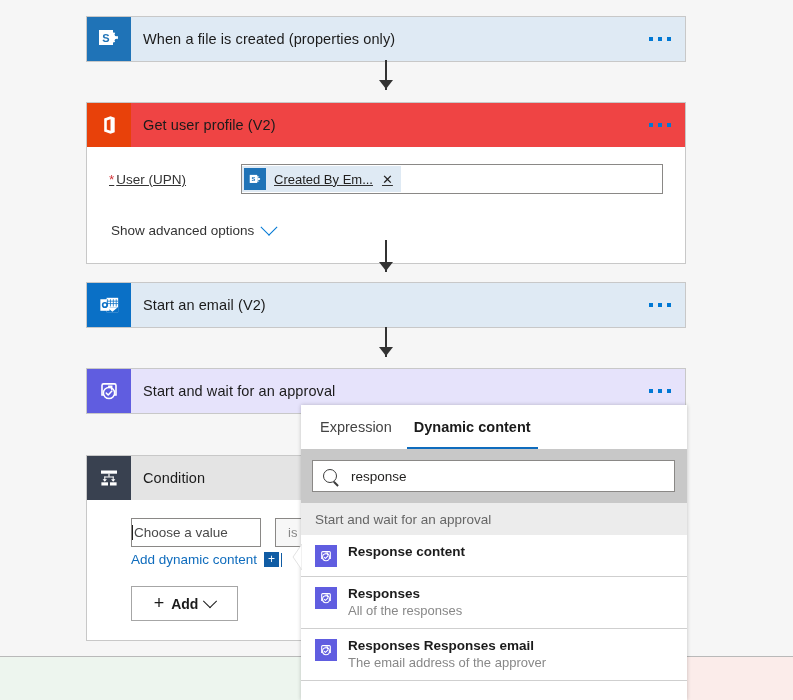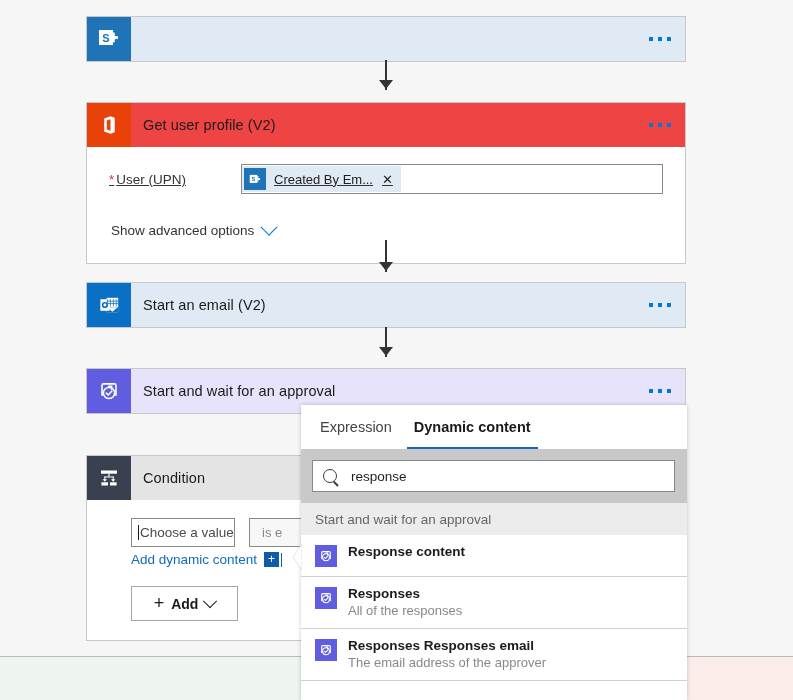--- a/index.html
+++ b/index.html
@@ -158,27 +158,27 @@
   #condition-card {
     left: 86px;
     top: 455px;
     width: 600px;
     border: 1px solid #c8c8c8;
     background: #ffffff;
   }
   .cond-body { padding: 18px 0 0 0; position: relative; height: 140px; box-sizing: border-box;}
   .choose-row { display: flex; align-items: flex-start; padding-left: 44px; }
   .choose-value {
-    width: 104px;
+    width: 130px;
     height: 29px;
     border: 1px solid #8a8886;
     background: #fff;
     display: flex;
     align-items: center;
-    padding-left: 6px;
+    padding-left: 0;
     box-sizing: border-box;
   }
   .caret-bar {
     width: 1px; height: 15px; background: #201f1e; margin-right: 1px;
   }
   .ph-text { font-size: 13.5px; color: #4a4a4a; }
   .is-equal {
     margin-left: 14px;
     width: 120px;
     height: 29px;
@@ -362,20 +362,21 @@
         <div class="tile tile-sharepoint">
           <svg width="26" height="26" viewBox="0 0 26 26">
             <rect x="3" y="4" width="14" height="15" fill="#ffffff"></rect>
             <text x="10" y="15.5" font-size="11" font-family="Liberation Sans, sans-serif" font-weight="bold" fill="#1f73b7" text-anchor="middle">S</text>
             <path d="M17 6.5a5 5 0 0 1 0 10 z" fill="#ffffff"></path>
             <circle cx="20.5" cy="8.4" r="1.9" fill="#1f73b7"></circle>
             <circle cx="20.5" cy="14.6" r="1.9" fill="#1f73b7"></circle>
           </svg>
         </div>
       </div>
+      <div class="card-title">When a file is created (properties only)</div>
       <div class="card-ellipsis">
           <i></i>
           <i></i>
           <i></i>
         </div>
     </div>
   </div>
 
   <div class="connector" style="top:60px; height:30px;"></div>
   <div class="arrowhead" style="top:80px;"></div>

